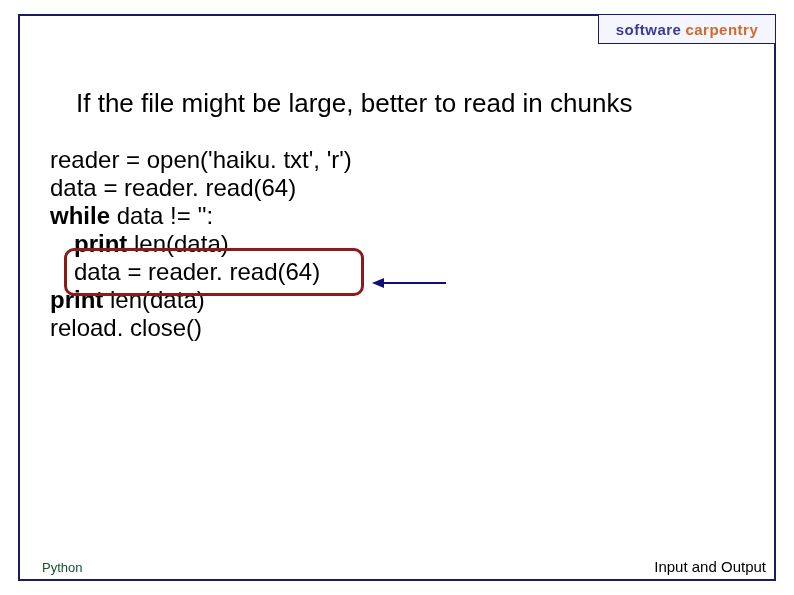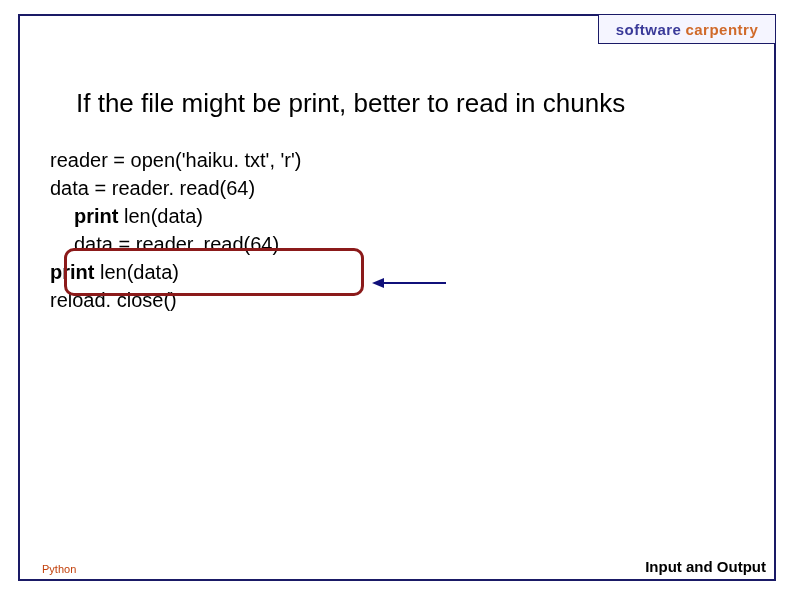--- a/index.html
+++ b/index.html
@@ -41,21 +41,21 @@
     position: absolute;
     left: 56px;
     top: 72px;
     font-size: 26px;
     color: #000;
   }
   .code {
     position: absolute;
     left: 30px;
     top: 130px;
-    font-size: 20px;
+    font-size: 24px;
     line-height: 28px;
     color: #000;
     font-family: Arial, Helvetica, sans-serif;
   }
   .code .kw { font-weight: bold; }
   .code .indent { display: inline-block; width: 24px; }
   .highlight-box {
     position: absolute;
     left: 44px;
     top: 232px;
@@ -76,48 +76,48 @@
     position: absolute;
     left: 436px;
     top: 256px;
     font-size: 24px;
     color: #10107a;
   }
   .footer-left {
     position: absolute;
     left: 22px;
     bottom: 4px;
-    font-size: 11px;
-    color: #c2410c;
+    font-size: 13px;
+    color: #14532d;
   }
   .footer-right {
     position: absolute;
     right: 8px;
     bottom: 4px;
     font-size: 15px;
     color: #000;
-    font-weight: bold;
   }
 </style>
 </head>
 <body>
 
 <div class="slide">
 
   <div class="logo">
     <span class="logo-text">
       <span class="logo-software">software</span><span class="logo-carpentry">carpentry</span>
     </span>
   </div>
 
-  <div class="title">If the file might be print, better to read in chunks</div>
+  <div class="title">If the file might be large, better to read in chunks</div>
 
   <div class="code">
     <div>reader = open('haiku. txt', 'r')</div>
     <div>data = reader. read(64)</div>
+    <div><span class="kw">while</span><span> data != '':</span></div>
     <div><span class="indent"></span><span class="kw">print</span><span> len(data)</span></div>
     <div><span class="indent"></span><span>data = reader. read(64)</span></div>
     <div><span class="kw">print</span><span> len(data)</span></div>
     <div>reload. close()</div>
   </div>
 
   <div class="highlight-box"></div>
 
   <div class="arrow">
     <svg width="74" height="14" viewBox="0 0 74 14">

